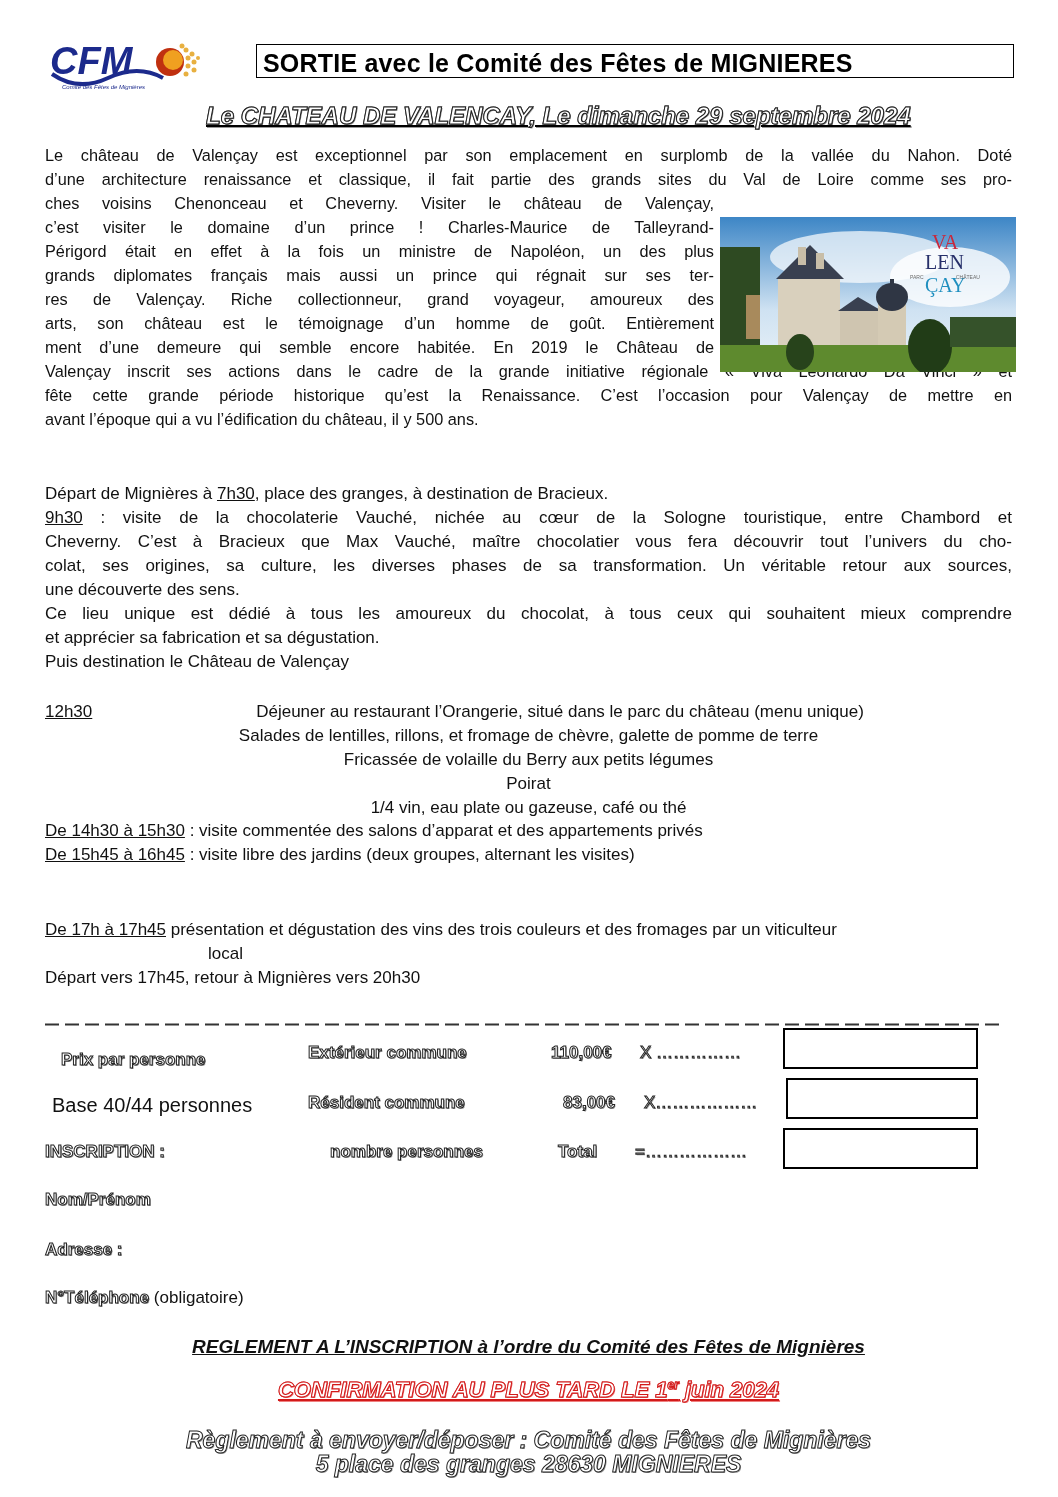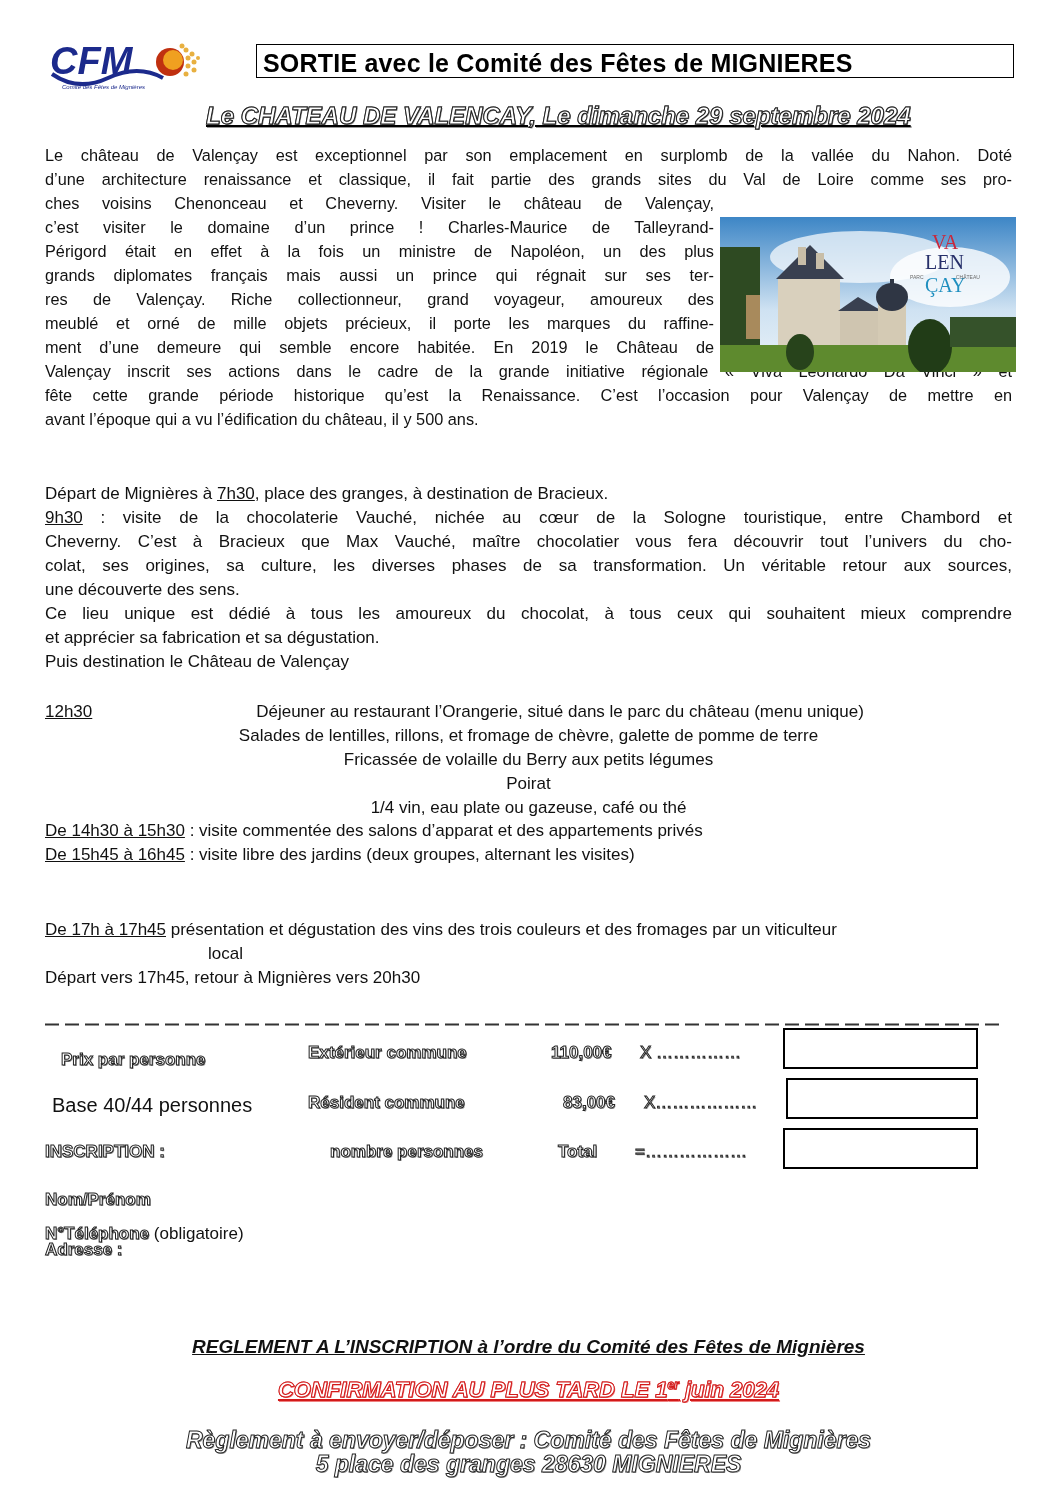--- a/index.html
+++ b/index.html
@@ -79,21 +79,21 @@
 <div class="abs subtitle outline">Le CHATEAU DE VALENCAY, Le dimanche 29 septembre 2024</div>
 
 <div class="abs body-text" style="left:45px; top:143px; width:967px; font-family:'Liberation Sans', sans-serif; font-size:16.3px;">
   <span class="wide-line just">Le château de Valençay est exceptionnel par son emplacement en surplomb de la vallée du Nahon. Doté</span>
   <span class="wide-line just">d’une architecture renaissance et classique, il fait partie des grands sites du Val de Loire comme ses pro-</span>
   <span class="narrow-line">ches voisins Chenonceau et Cheverny. Visiter le château de Valençay,</span>
   <span class="narrow-line">c’est visiter le domaine d’un prince ! Charles-Maurice de Talleyrand-</span>
   <span class="narrow-line">Périgord était en effet à la fois un ministre de Napoléon, un des plus</span>
   <span class="narrow-line">grands diplomates français mais aussi un prince qui régnait sur ses ter-</span>
   <span class="narrow-line">res de Valençay. Riche collectionneur, grand voyageur, amoureux des</span>
-  <span class="narrow-line">meublé et orné de mille objets précieux, il porte les marques du raffine-</span>
+  <span class="narrow-line">arts, son château est le témoignage d’un homme de goût. Entièrement</span>
   <span class="narrow-line">ment d’une demeure qui semble encore habitée. En 2019 le Château de</span>
   <span class="wide-line just">Valençay inscrit ses actions dans le cadre de la grande initiative régionale « Viva Leonardo Da Vinci » et</span>
   <span class="wide-line just">fête cette grande période historique qu’est la Renaissance. C’est l’occasion pour Valençay de mettre en</span>
   <span class="wide-line">avant l’époque qui a vu l’édification du château, il y 500 ans.</span>
 </div>
 
 <div class="abs castle-img">
   <svg width="296" height="155" viewBox="0 0 296 155">
     <defs>
       <linearGradient id="sky" x1="0" y1="0" x2="0" y2="1">
@@ -191,21 +191,21 @@
 <div class="abs box" style="left:786px; top:1078px; width:192px; height:41px;"></div>
 
 <div class="abs price-row outline" style="left:45px; top:1142px;">INSCRIPTION :</div>
 <div class="abs price-row outline" style="left:330px; top:1142px;">nombre personnes</div>
 <div class="abs price-row outline" style="left:558px; top:1142px;">Total</div>
 <div class="abs price-row outline" style="left:635px; top:1142px; font-weight:normal;">=………………</div>
 <div class="abs box" style="left:783px; top:1128px; width:195px; height:41px;"></div>
 
 <div class="abs price-row outline" style="left:45px; top:1190px;">Nom/Prénom</div>
 <div class="abs price-row outline" style="left:45px; top:1240px;">Adresse :</div>
-<div class="abs" style="left:45px; top:1224px; font-size:17px;">
+<div class="abs" style="left:45px; top:1288px; font-size:17px;">
   <span class="price-row outline">N°Téléphone</span><span> (obligatoire)</span>
 </div>
 
 <div class="abs center reg" style="left:45px; top:1336px; width:967px; font-family:'Liberation Sans', sans-serif;">REGLEMENT A L’INSCRIPTION à l’ordre du Comité des Fêtes de Mignières</div>
 <div class="abs center confirm" style="left:45px; top:1377px; width:967px;">
   <span>CONFIRMATION AU PLUS TARD LE 1</span><sup>er</sup><span> juin 2024</span>
 </div>
 <div class="abs center address outline" style="left:45px; top:1428px; width:967px;">
   <span class="line">Règlement à envoyer/déposer : Comité des Fêtes de Mignières</span>
   <span class="line">5 place des granges 28630 MIGNIERES</span>

